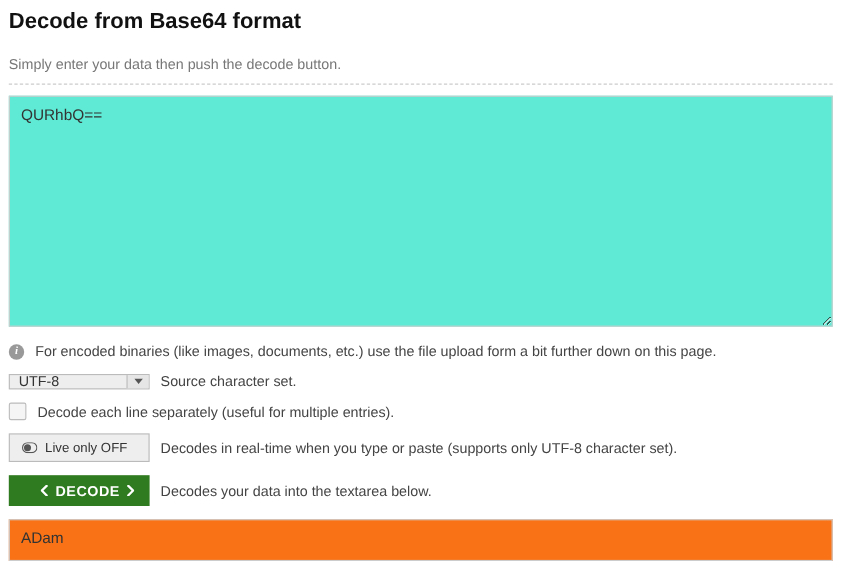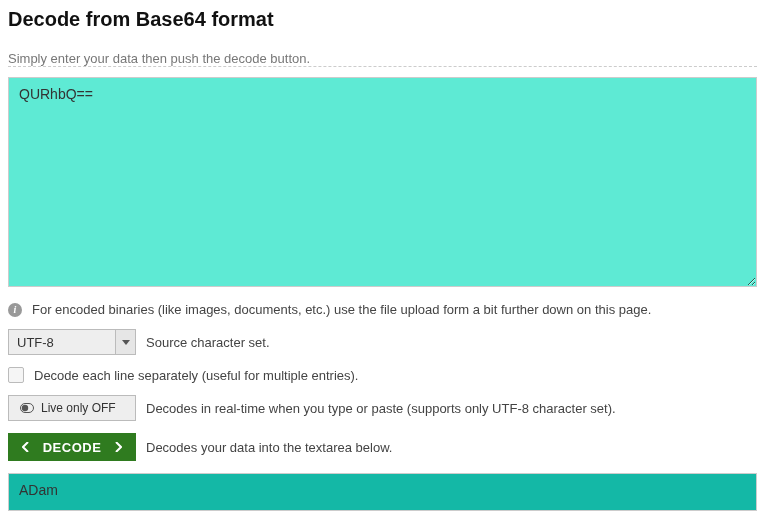--- a/index.html
+++ b/index.html
@@ -13,20 +13,21 @@
   }
   .page-title {
     font-size: 20px;
     font-weight: bold;
     color: #111;
     margin-bottom: 20px;
   }
   .subtitle {
     font-size: 13px;
     color: #777;
+    margin-bottom: 10px;
   }
   .dashed-divider {
     border: none;
     border-top: 1px dashed #ccc;
     margin-bottom: 10px;
   }
   .input-area {
     width: 100%;
     height: 210px;
     background: #5eead4;
@@ -60,21 +61,21 @@
     font-weight: bold;
     font-style: italic;
     font-family: Georgia, serif;
     flex-shrink: 0;
   }
   .select-wrap {
     display: flex;
     align-items: center;
     background: #eee;
     border: 1px solid #bbb;
-    height: 26px;
+    height: 14px;
     width: 128px;
     flex-shrink: 0;
   }
   .select-wrap .select-val {
     flex: 1;
     padding: 0 8px;
     font-size: 13px;
     color: #333;
   }
   .select-wrap .dd-btn {
@@ -112,40 +113,40 @@
   .toggle-icon {
     width: 16px;
     display: inline-flex;
     align-items: center;
     justify-content: center;
   }
   .toggle-icon svg { width: 14px; height: 10px; }
   .decode-btn {
     display: inline-flex;
     align-items: center;
-    justify-content: space-between;
+    justify-content: flex-end;
     gap: 6px;
     background: #2f7b1f;
     color: #fff;
     border: none;
     height: 28px;
     padding: 0 14px;
     font-size: 13px;
     font-weight: bold;
     letter-spacing: 0.5px;
     cursor: pointer;
     flex-shrink: 0;
     width: 128px;
   }
   .chev { display:inline-flex; }
   .chev svg { width: 7px; height: 10px; }
   .output-area {
     width: 100%;
     height: 38px;
-    background: #14b8a6;
+    background: #f97316;
     border: 1px solid #ccc;
     padding: 8px 10px;
     font-family: inherit;
     font-size: 14px;
     color: #333;
     resize: none;
     outline: none;
   }
 </style>
 </head>

